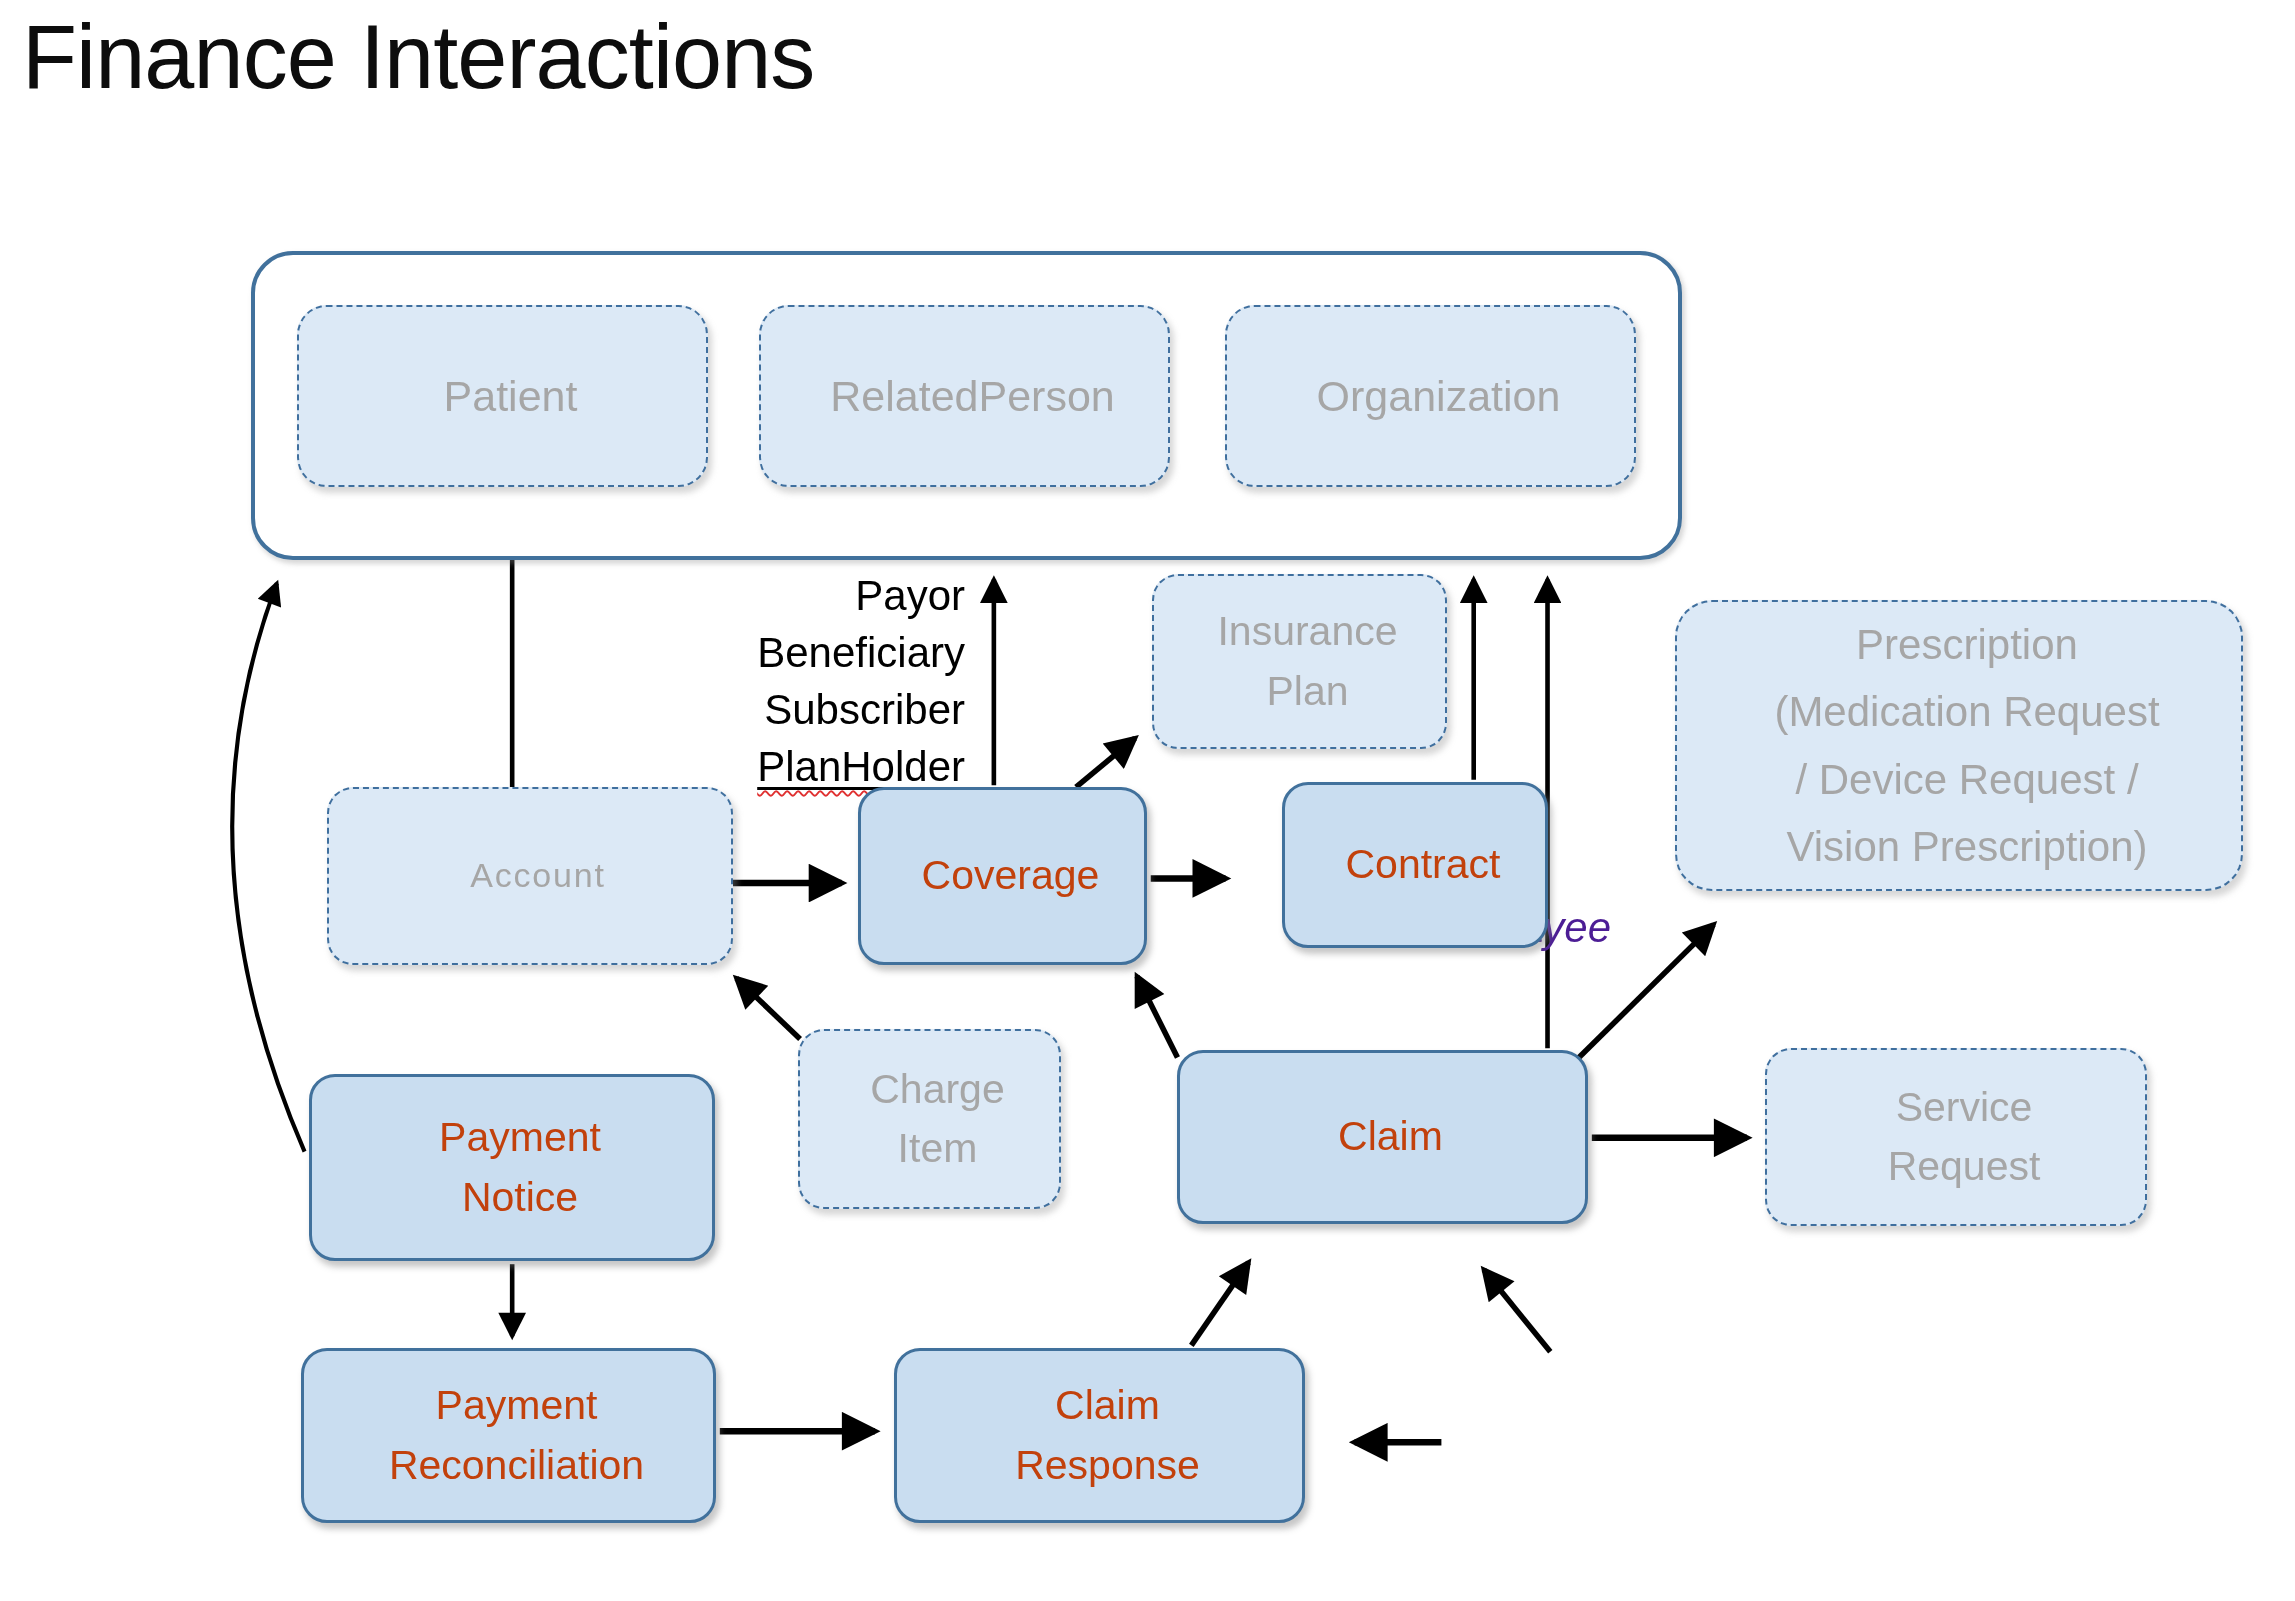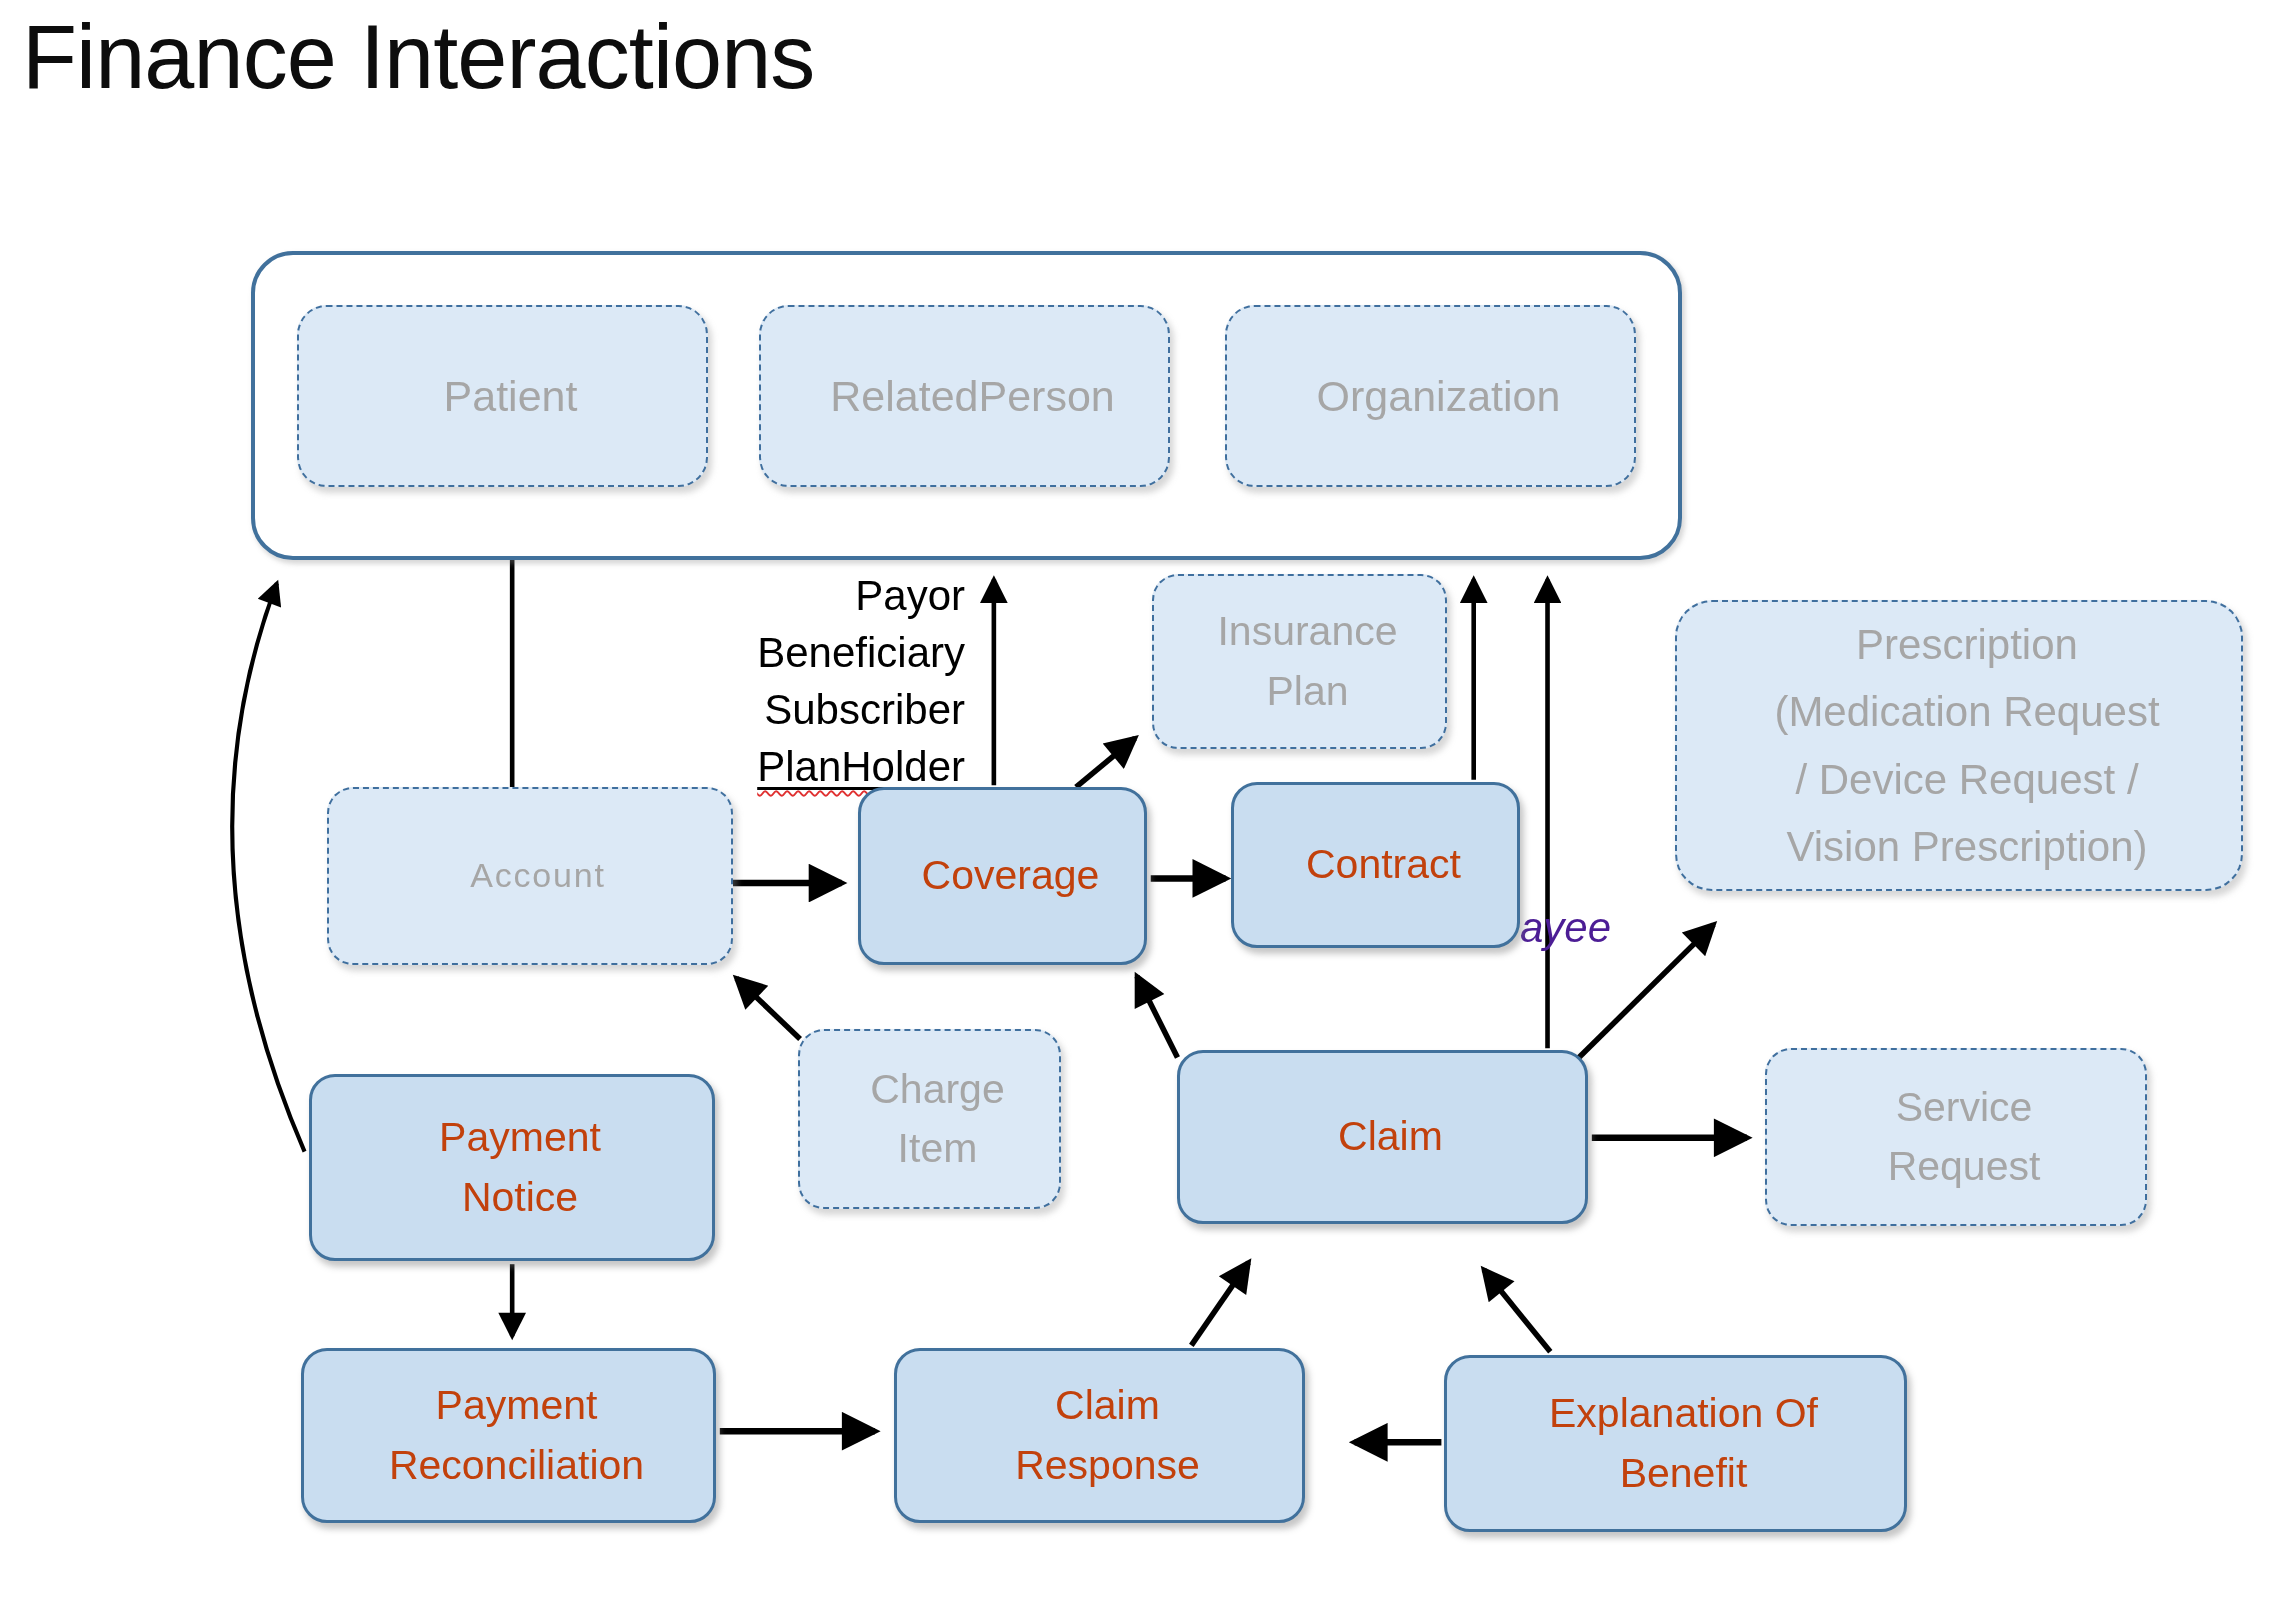--- a/index.html
+++ b/index.html
@@ -74,32 +74,30 @@
 
   <div class="node dashed prescription" style="left:1675px;top:600px;width:568px;height:291px;">Prescription
 (Medication Request
 / Device Request /
 Vision Prescription)</div>
   <div class="node dashed" style="left:1152px;top:574px;width:295px;height:175px;">Insurance
 Plan</div>
 
   <div class="node dashed" style="left:327px;top:787px;width:406px;height:178px;font-size:34px;letter-spacing:1.8px;">Account</div>
   <div class="node solid" style="left:858px;top:787px;width:289px;height:178px;">Coverage</div>
-  <div class="node solid" style="left:1231px;top:782px;width:289px;height:166px;">Contract</div>
+  <div class="node solid" style="left:1282px;top:782px;width:266px;height:166px;">Contract</div>
 
   <div class="node dashed" style="left:798px;top:1029px;width:263px;height:180px;">Charge
 Item</div>
   <div class="node solid" style="left:1177px;top:1050px;width:411px;height:174px;">Claim</div>
   <div class="node dashed" style="left:1765px;top:1048px;width:382px;height:178px;">Service
 Request</div>
 
   <div class="node solid" style="left:309px;top:1074px;width:406px;height:187px;">Payment
 Notice</div>
 
   <div class="node solid" style="left:301px;top:1348px;width:415px;height:175px;">Payment
 Reconciliation</div>
   <div class="node solid" style="left:894px;top:1348px;width:411px;height:175px;">Claim
 Response</div>
-  <div class="node solid" style="left:1444px;top:1355px;width:463px;height:177px;">Explanation Of
-Benefit</div>
 
 </div>
 
 
 </body></html>

